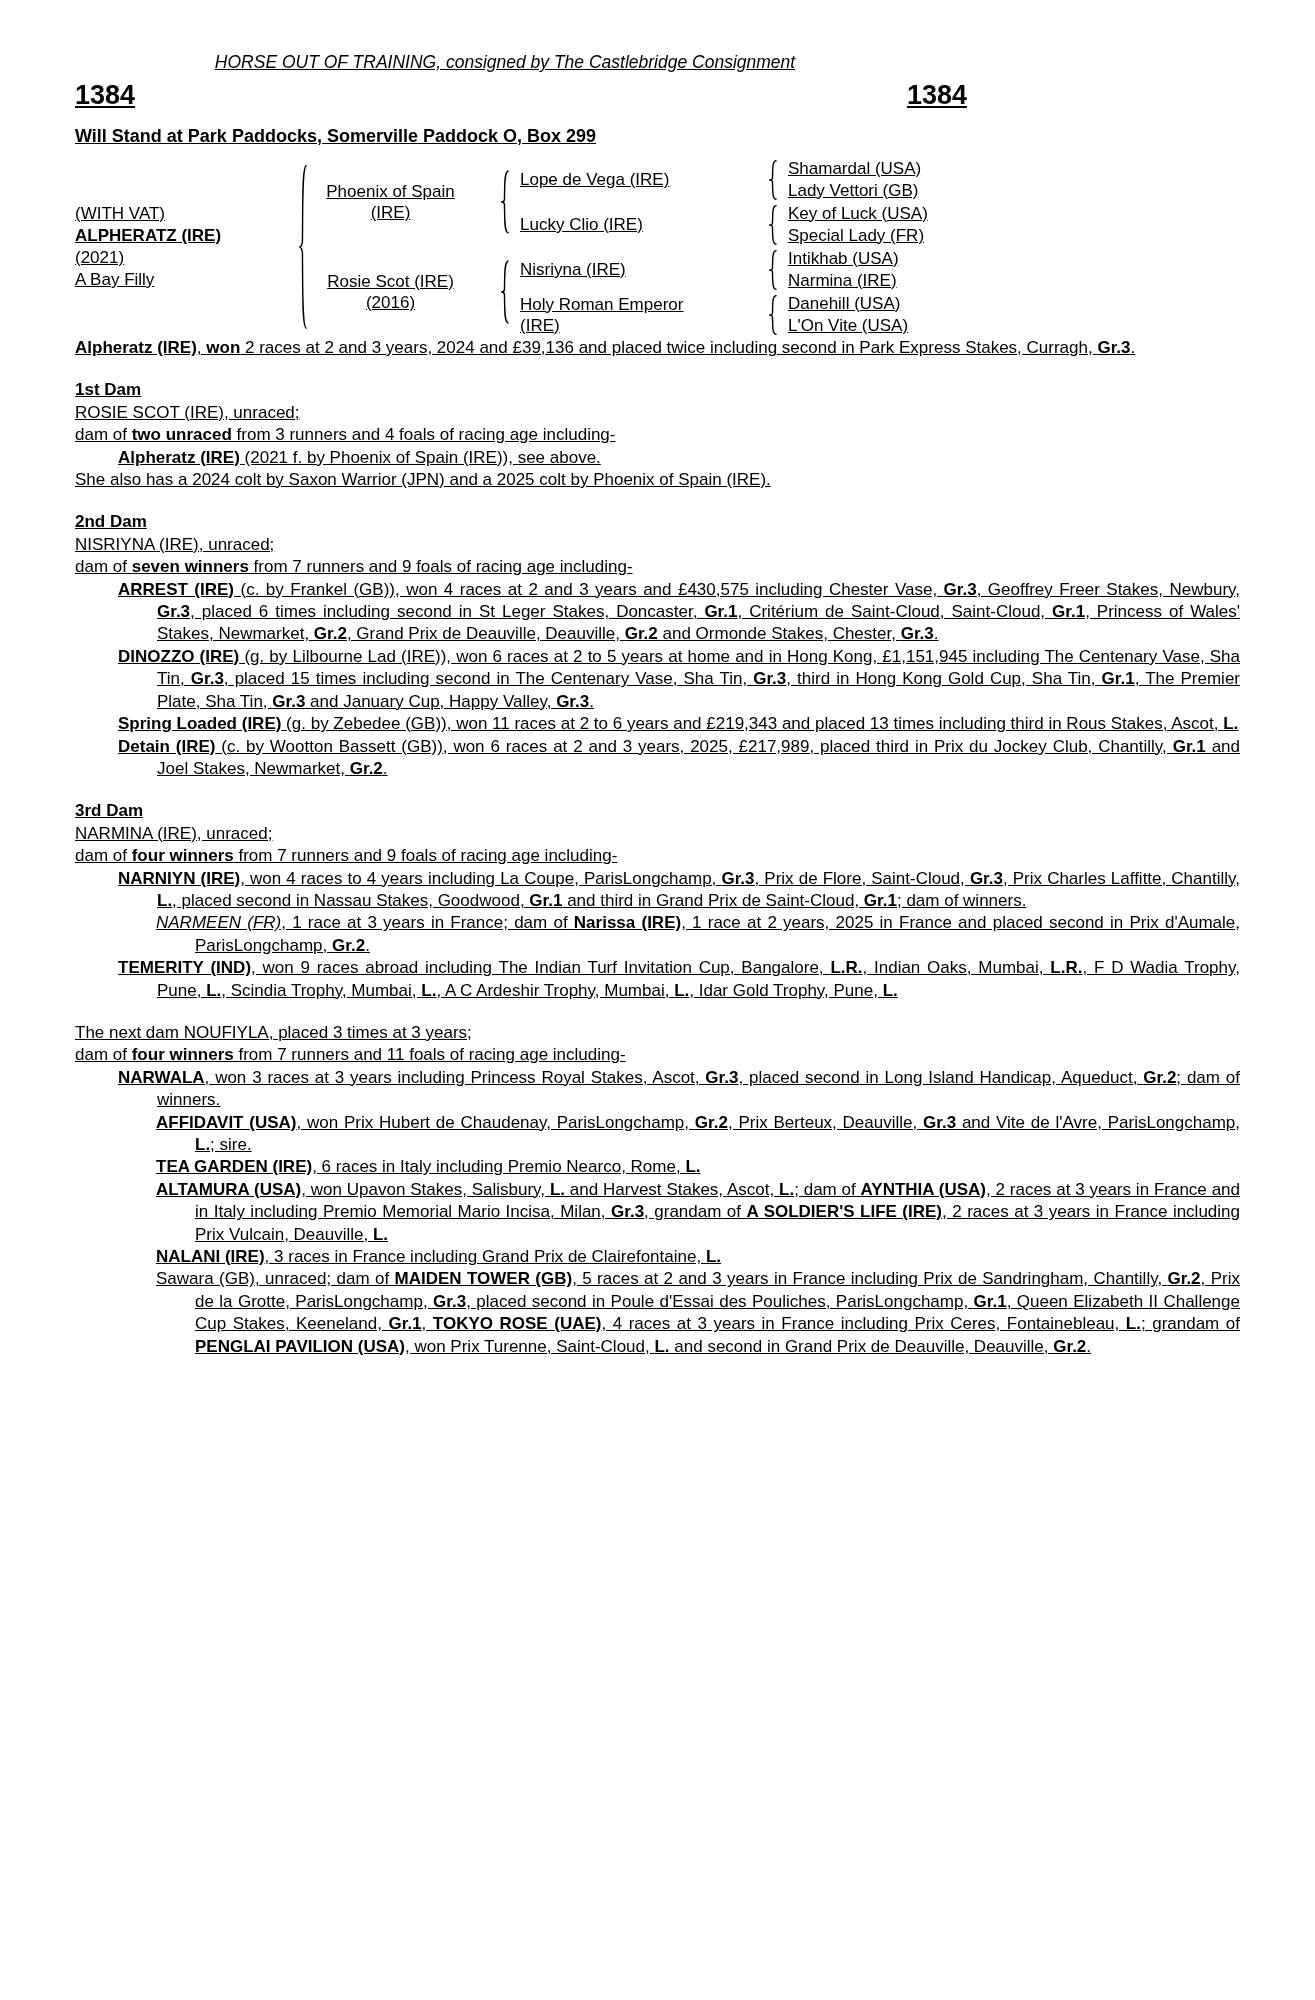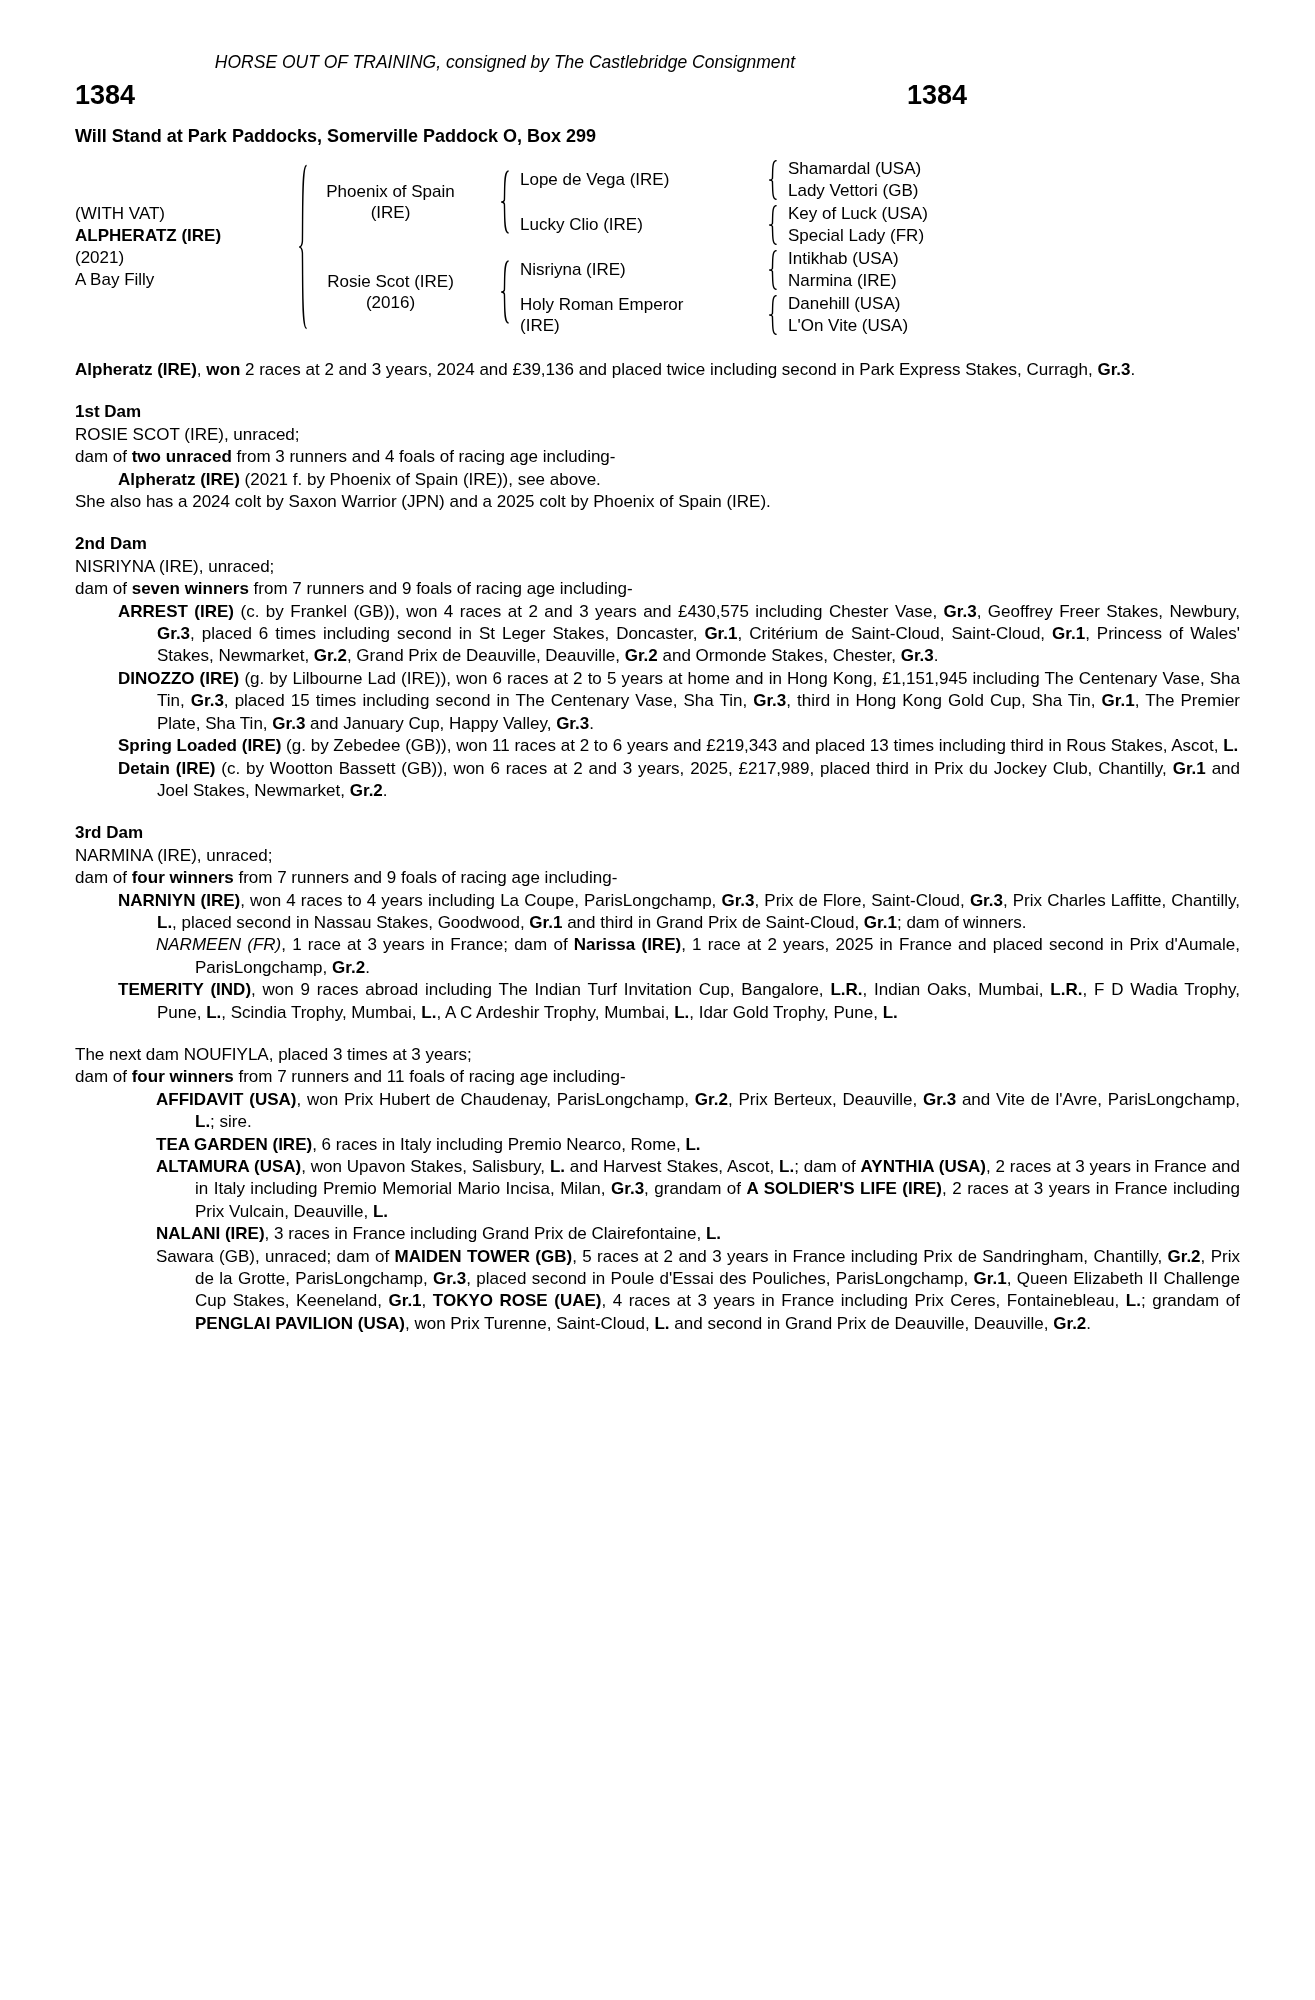--- a/index.html
+++ b/index.html
@@ -3,21 +3,21 @@
 <meta charset="utf-8">
 <style>
   * { box-sizing: border-box; }
   html, body { margin: 0; padding: 0; }
   body {
     width: 1315px; height: 2000px;
     background: #ffffff; color: #000000;
     font-family: "Liberation Sans", sans-serif;
     font-size: 17px;
   }
-  .page { width: 1042px; height: 2000px; padding: 52px 75px 0 75px; }
+  .page { width: 1042px; height: 2000px; padding: 52px 75px 0 75px; text-decoration: underline; }
 
   
   .consignor { width: 860px; text-align: center; font-style: italic; font-size: 17.5px; line-height: 20px; }
   .lots { display: flex; justify-content: space-between; align-items: flex-start;
           font-size: 27px; font-weight: bold; margin-top: 4px; line-height: 38px; }
   .stand { font-weight: bold; font-size: 18px; margin-top: 12px; }
 
   
   .pedigree { display: flex; align-items: center; margin-top: 10px; width: 1165px; }
   .ped-subject { width: 220px; line-height: 22px; }
@@ -29,21 +29,21 @@
   .h-sm  { height: 40px; margin-right: 10px; }
   .gen2col { display: flex; flex-direction: column; flex: 1; }
   .ped-half { display: flex; align-items: center; height: 90px; }
   .name2 { width: 145px; margin-right: 34px; line-height: 21px; text-align: center; }
   .gen3col { display: flex; flex-direction: column; flex: 1; }
   .ped-unit { display: flex; align-items: center; height: 45px; }
   .name3 { width: 205px; margin-right: 40px; line-height: 21px; }
   .gen4 { line-height: 22px; flex: 1; }
 
   
-  .bodytext { margin-top: 22px; width: 1165px; }
+  .bodytext { width: 1165px; }
   .bodytext p { margin: 0; text-align: justify; line-height: 22.4px; }
   .bodytext p.head { font-weight: bold; margin-top: 20px; text-align: left; }
   .bodytext p.sp { margin-top: 20px; }
   .bodytext p.intro { margin-top: 0; }
   .l1 { padding-left: 82px; text-indent: -39px; }
   .l2 { padding-left: 120px; text-indent: -39px; }
   .b { font-weight: bold; }
   .i { font-style: italic; }
 </style>
 </head>
@@ -152,20 +152,21 @@
 
     <p class="head">3rd Dam</p>
     <p><span>NARMINA (IRE), unraced;</span></p>
     <p><span>dam of </span><span class="b">four winners</span><span> from 7 runners and 9 foals of racing age including-</span></p>
     <p class="l1"><span class="b">NARNIYN (IRE)</span><span>, won 4 races to 4 years including La Coupe, ParisLongchamp, </span><span class="b">Gr.3</span><span>, Prix de Flore, Saint-Cloud, </span><span class="b">Gr.3</span><span>, Prix Charles Laffitte, Chantilly, </span><span class="b">L.</span><span>, placed second in Nassau Stakes, Goodwood, </span><span class="b">Gr.1</span><span> and third in Grand Prix de Saint-Cloud, </span><span class="b">Gr.1</span><span>; dam of winners.</span></p>
     <p class="l2"><span class="i">NARMEEN (FR)</span><span>, 1 race at 3 years in France; dam of </span><span class="b">Narissa (IRE)</span><span>, 1 race at 2 years, 2025 in France and placed second in Prix d'Aumale, ParisLongchamp, </span><span class="b">Gr.2</span><span>.</span></p>
     <p class="l1"><span class="b">TEMERITY (IND)</span><span>, won 9 races abroad including The Indian Turf Invitation Cup, Bangalore, </span><span class="b">L.R.</span><span>, Indian Oaks, Mumbai, </span><span class="b">L.R.</span><span>, F D Wadia Trophy, Pune, </span><span class="b">L.</span><span>, Scindia Trophy, Mumbai, </span><span class="b">L.</span><span>, A C Ardeshir Trophy, Mumbai, </span><span class="b">L.</span><span>, Idar Gold Trophy, Pune, </span><span class="b">L.</span></p>
 
     <p class="sp"><span>The next dam NOUFIYLA, placed 3 times at 3 years;</span></p>
     <p><span>dam of </span><span class="b">four winners</span><span> from 7 runners and 11 foals of racing age including-</span></p>
+    <p class="l1"><span class="b">NARWALA</span><span>, won 3 races at 3 years including Princess Royal Stakes, Ascot, </span><span class="b">Gr.3</span><span>, placed second in Long Island Handicap, Aqueduct, </span><span class="b">Gr.2</span><span>; dam of winners.</span></p>
     <p class="l2"><span class="b">AFFIDAVIT (USA)</span><span>, won Prix Hubert de Chaudenay, ParisLongchamp, </span><span class="b">Gr.2</span><span>, Prix Berteux, Deauville, </span><span class="b">Gr.3</span><span> and Vite de l'Avre, ParisLongchamp, </span><span class="b">L.</span><span>; sire.</span></p>
     <p class="l2"><span class="b">TEA GARDEN (IRE)</span><span>, 6 races in Italy including Premio Nearco, Rome, </span><span class="b">L.</span></p>
     <p class="l2"><span class="b">ALTAMURA (USA)</span><span>, won Upavon Stakes, Salisbury, </span><span class="b">L.</span><span> and Harvest Stakes, Ascot, </span><span class="b">L.</span><span>; dam of </span><span class="b">AYNTHIA (USA)</span><span>, 2 races at 3 years in France and in Italy including Premio Memorial Mario Incisa, Milan, </span><span class="b">Gr.3</span><span>, grandam of </span><span class="b">A SOLDIER'S LIFE (IRE)</span><span>, 2 races at 3 years in France including Prix Vulcain, Deauville, </span><span class="b">L.</span></p>
     <p class="l2"><span class="b">NALANI (IRE)</span><span>, 3 races in France including Grand Prix de Clairefontaine, </span><span class="b">L.</span></p>
     <p class="l2"><span>Sawara (GB), unraced; dam of </span><span class="b">MAIDEN TOWER (GB)</span><span>, 5 races at 2 and 3 years in France including Prix de Sandringham, Chantilly, </span><span class="b">Gr.2</span><span>, Prix de la Grotte, ParisLongchamp, </span><span class="b">Gr.3</span><span>, placed second in Poule d'Essai des Pouliches, ParisLongchamp, </span><span class="b">Gr.1</span><span>, Queen Elizabeth II Challenge Cup Stakes, Keeneland, </span><span class="b">Gr.1</span><span>, </span><span class="b">TOKYO ROSE (UAE)</span><span>, 4 races at 3 years in France including Prix Ceres, Fontainebleau, </span><span class="b">L.</span><span>; grandam of </span><span class="b">PENGLAI PAVILION (USA)</span><span>, won Prix Turenne, Saint-Cloud, </span><span class="b">L.</span><span> and second in Grand Prix de Deauville, Deauville, </span><span class="b">Gr.2</span><span>.</span></p>
   </div>
 
 </div>
 
 </body></html>

